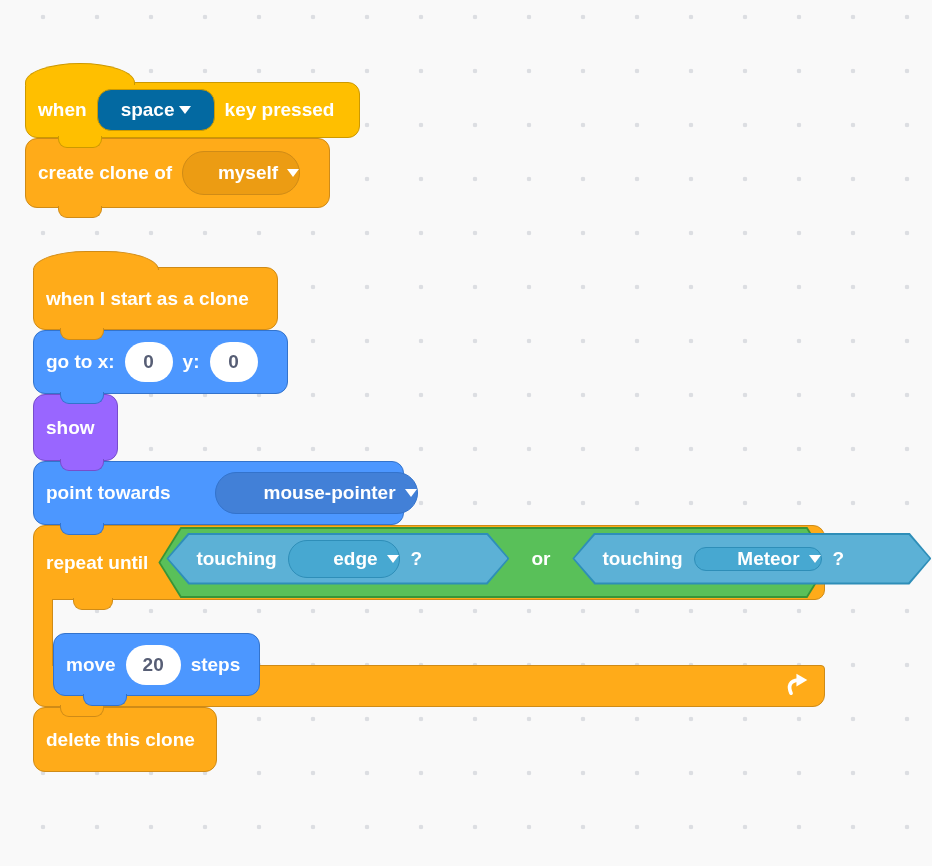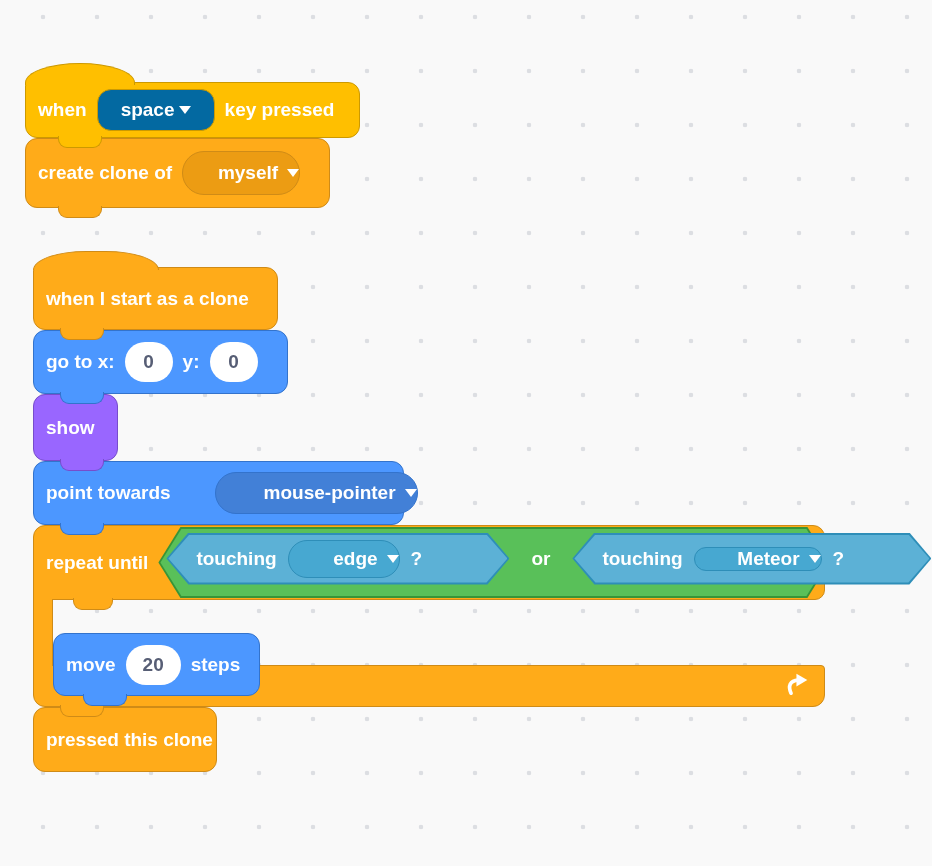--- a/index.html
+++ b/index.html
@@ -193,16 +193,16 @@
   <div class="block motion" style="left:53px; top:600px; width:207px; height:63px;margin-top:33px;">
     <span>move</span>
     <div class="oval" style="width:55px; height:40px;">
       <span>20</span>
     </div>
     <span>steps</span>
     <div class="bump motion" style="left:29px;"></div>
   </div>
 
   <div class="block control" style="left:33px; top:707px; width:184px; height:65px;">
-    <span>pressed this clone</span>
+    <span>delete this clone</span>
   </div>
 
 </div>
 
 </body></html>

